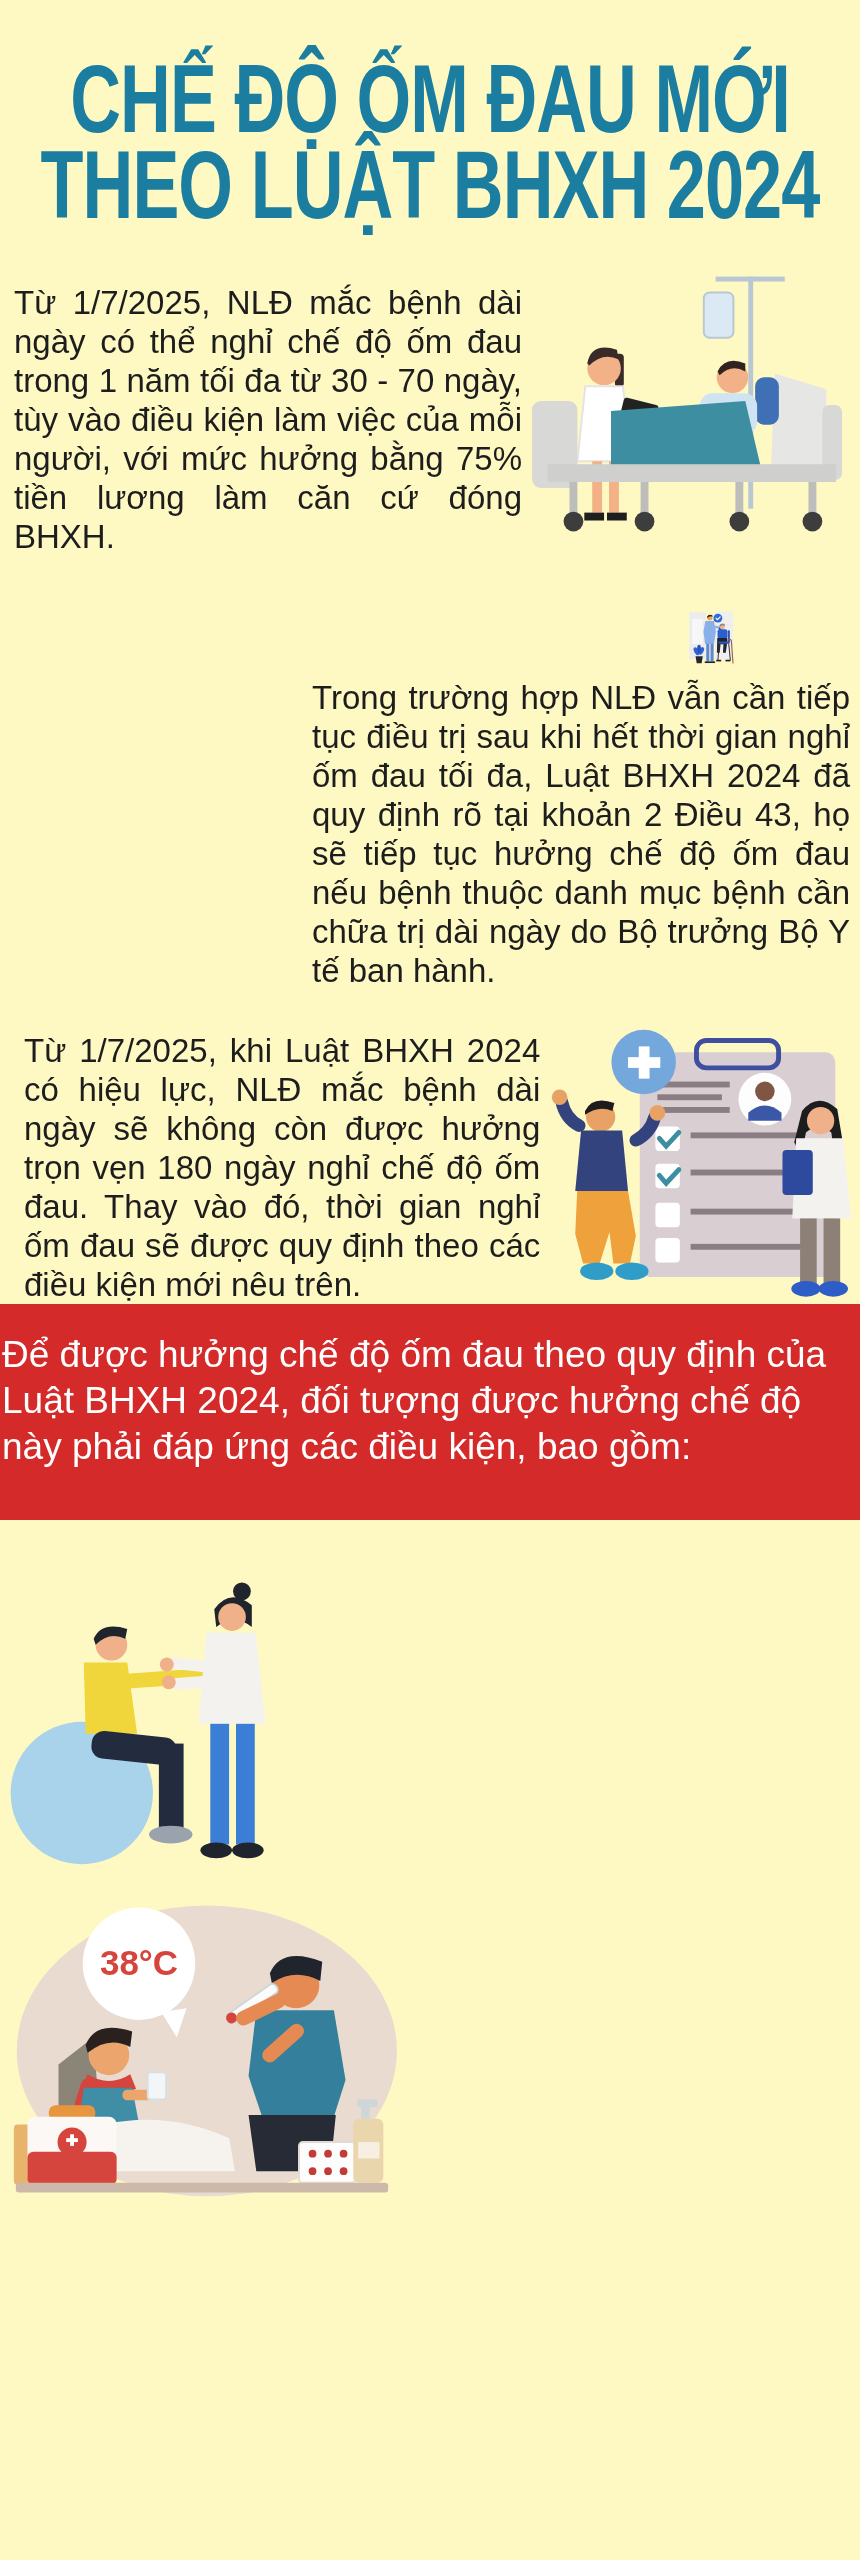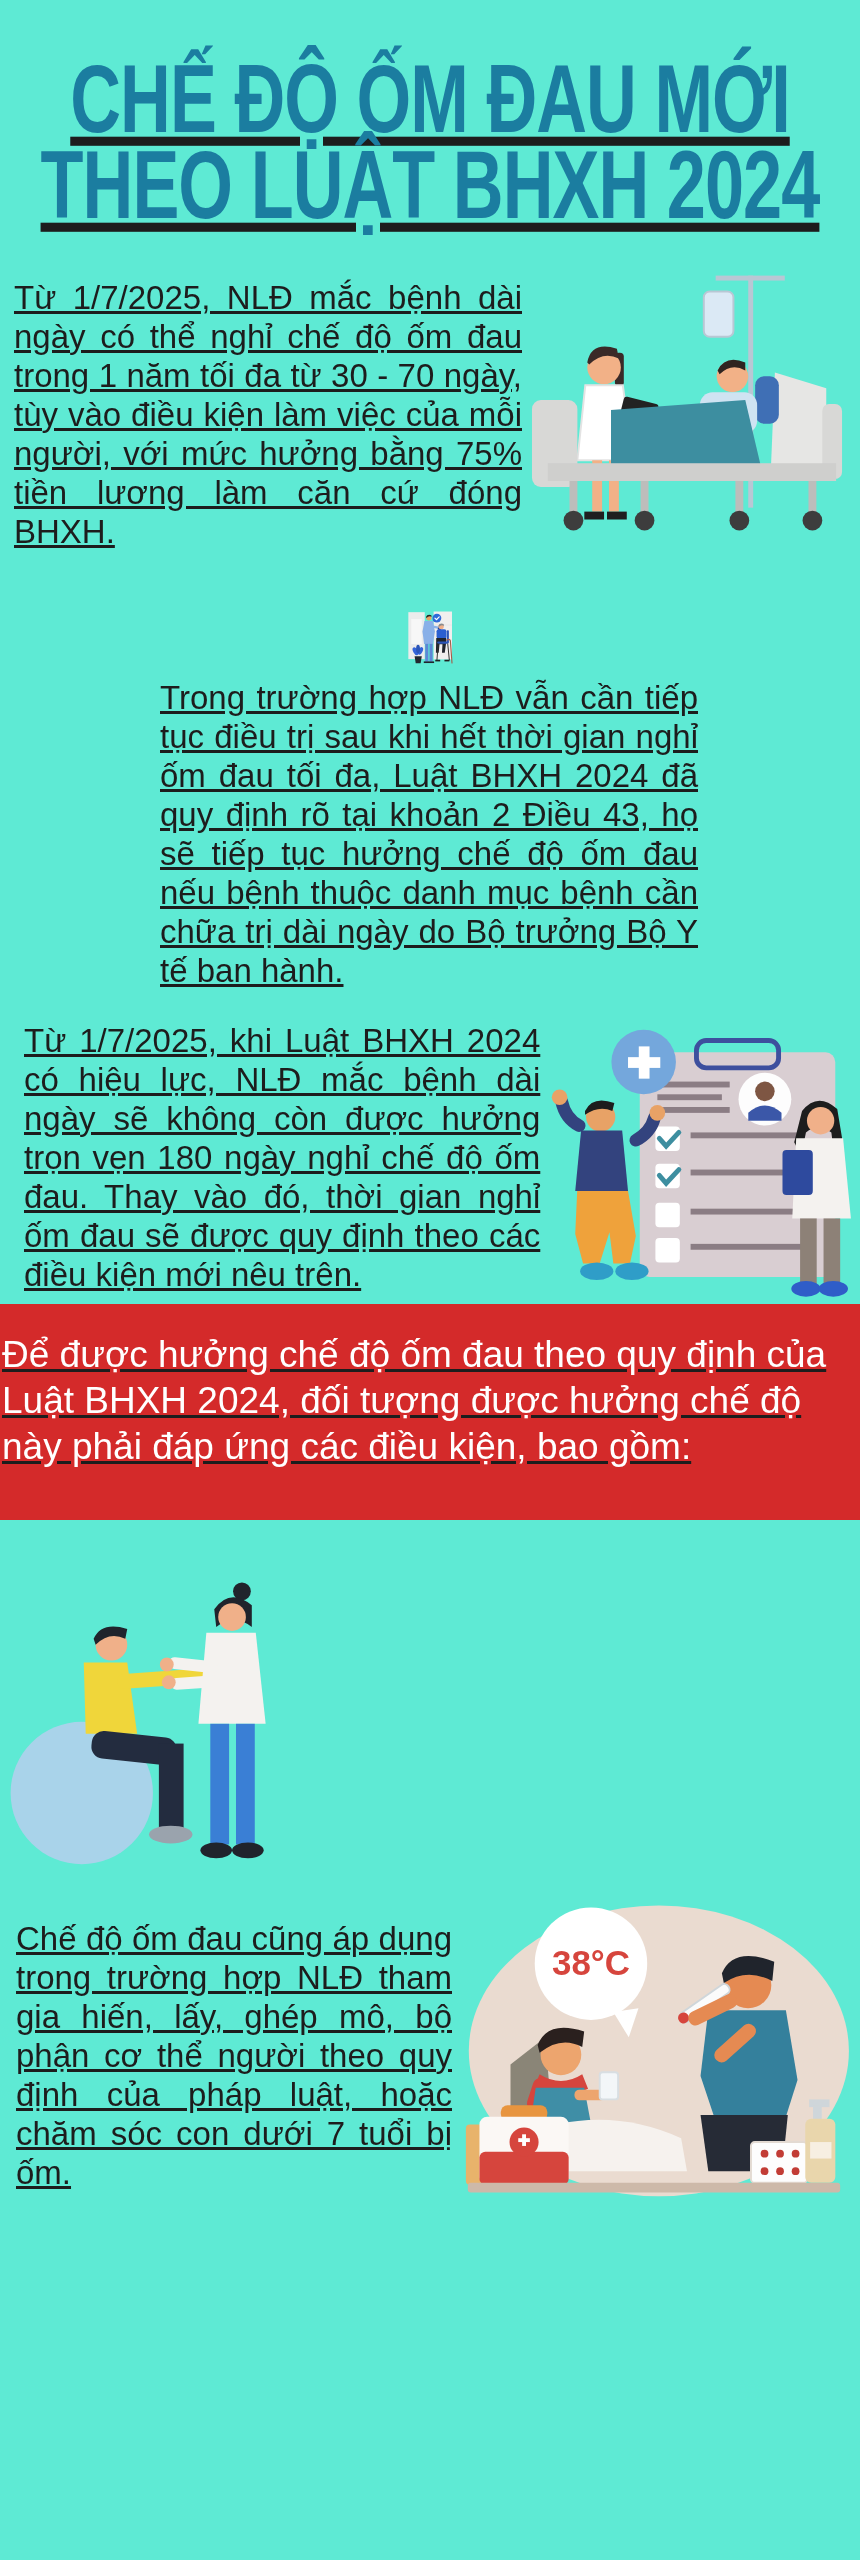--- a/index.html
+++ b/index.html
@@ -1,27 +1,27 @@
 <!DOCTYPE html>
 <html lang="vi"><head>
 <meta charset="utf-8">
 <style>
   * { box-sizing: border-box; margin: 0; padding: 0; }
   html,body { background:#ffffff; }
   body { width:860px; font-family:"Liberation Sans", sans-serif; color:#1d1d1d; }
-  #page { width:860px; height:2560px; overflow:hidden; background:#5eead4; position:relative;text-decoration:underline; }
+  #page { width:860px; height:2560px; overflow:hidden; background:#fef9c3; position:relative; }
 
   
   #title-block { padding-top:56px; height:226px; text-align:center; }
   .title-line { font-weight:700; color:#1b7da0; font-size:74px; line-height:86px;
                 white-space:nowrap; transform:scale(0.95,1.3); transform-origin:center center;
                 letter-spacing:-1px; }
 
   
-  .row { display:flex; align-items:center; }
+  .row { display:flex; align-items:flex-end; }
   .body-text { text-align:justify; font-size:33px; line-height:39px; color:#1d1d1d; }
   svg { display:block; }
 
   #sec1 { margin-top:22px; height:308px; }
   .sec1-text { width:530px; padding:24px 8px 0 14px; }
   .sec1-illo { width:316px; height:306px; }
 
   #sec2 { margin-top:46px; height:388px;flex-direction:column; }
   .sec2-illo { width:298px; height:388px; }
   .sec2-text { width:556px; padding:12px 10px 0 8px; }
@@ -230,21 +230,20 @@
         <circle cx="170" cy="150" r="7" fill="#f0b089"></circle>
         <rect x="212" y="192" width="19" height="122" fill="#3a7fd5"></rect>
         <rect x="238" y="192" width="19" height="122" fill="#3a7fd5"></rect>
         <ellipse cx="218" cy="320" rx="16" ry="8" fill="#20242c"></ellipse>
         <ellipse cx="250" cy="320" rx="16" ry="8" fill="#20242c"></ellipse>
       </g>
     </svg>
   </div>
 
   <div id="sec5" class="row">
-    <div class="sec5-text body-text">Chế độ ốm đau cũng áp dụng trong trường hợp NLĐ tham gia hiến, lấy, ghép mô, bộ phận cơ thể người theo quy định của pháp luật, hoặc chăm sóc con dưới 7 tuổi bị ốm.</div>
     <svg class="sec5-illo" viewBox="0 0 400 330">
       <ellipse cx="205" cy="168" rx="196" ry="150" fill="#eadbd0"></ellipse>
       <g>
         <circle cx="135" cy="78" r="58" fill="#ffffff"></circle>
         <path d="M158 128 l16 26 l10 -30 z" fill="#ffffff"></path>
         <text x="135" y="90" text-anchor="middle" font-size="36" font-weight="bold" fill="#d6453d">38°C</text>
       </g>
       <g>
         <path d="M52 182 l36 -28 8 102 -44 10 z" fill="#8a8577"></path>
         <circle cx="104" cy="172" r="21" fill="#eda56e"></circle>

